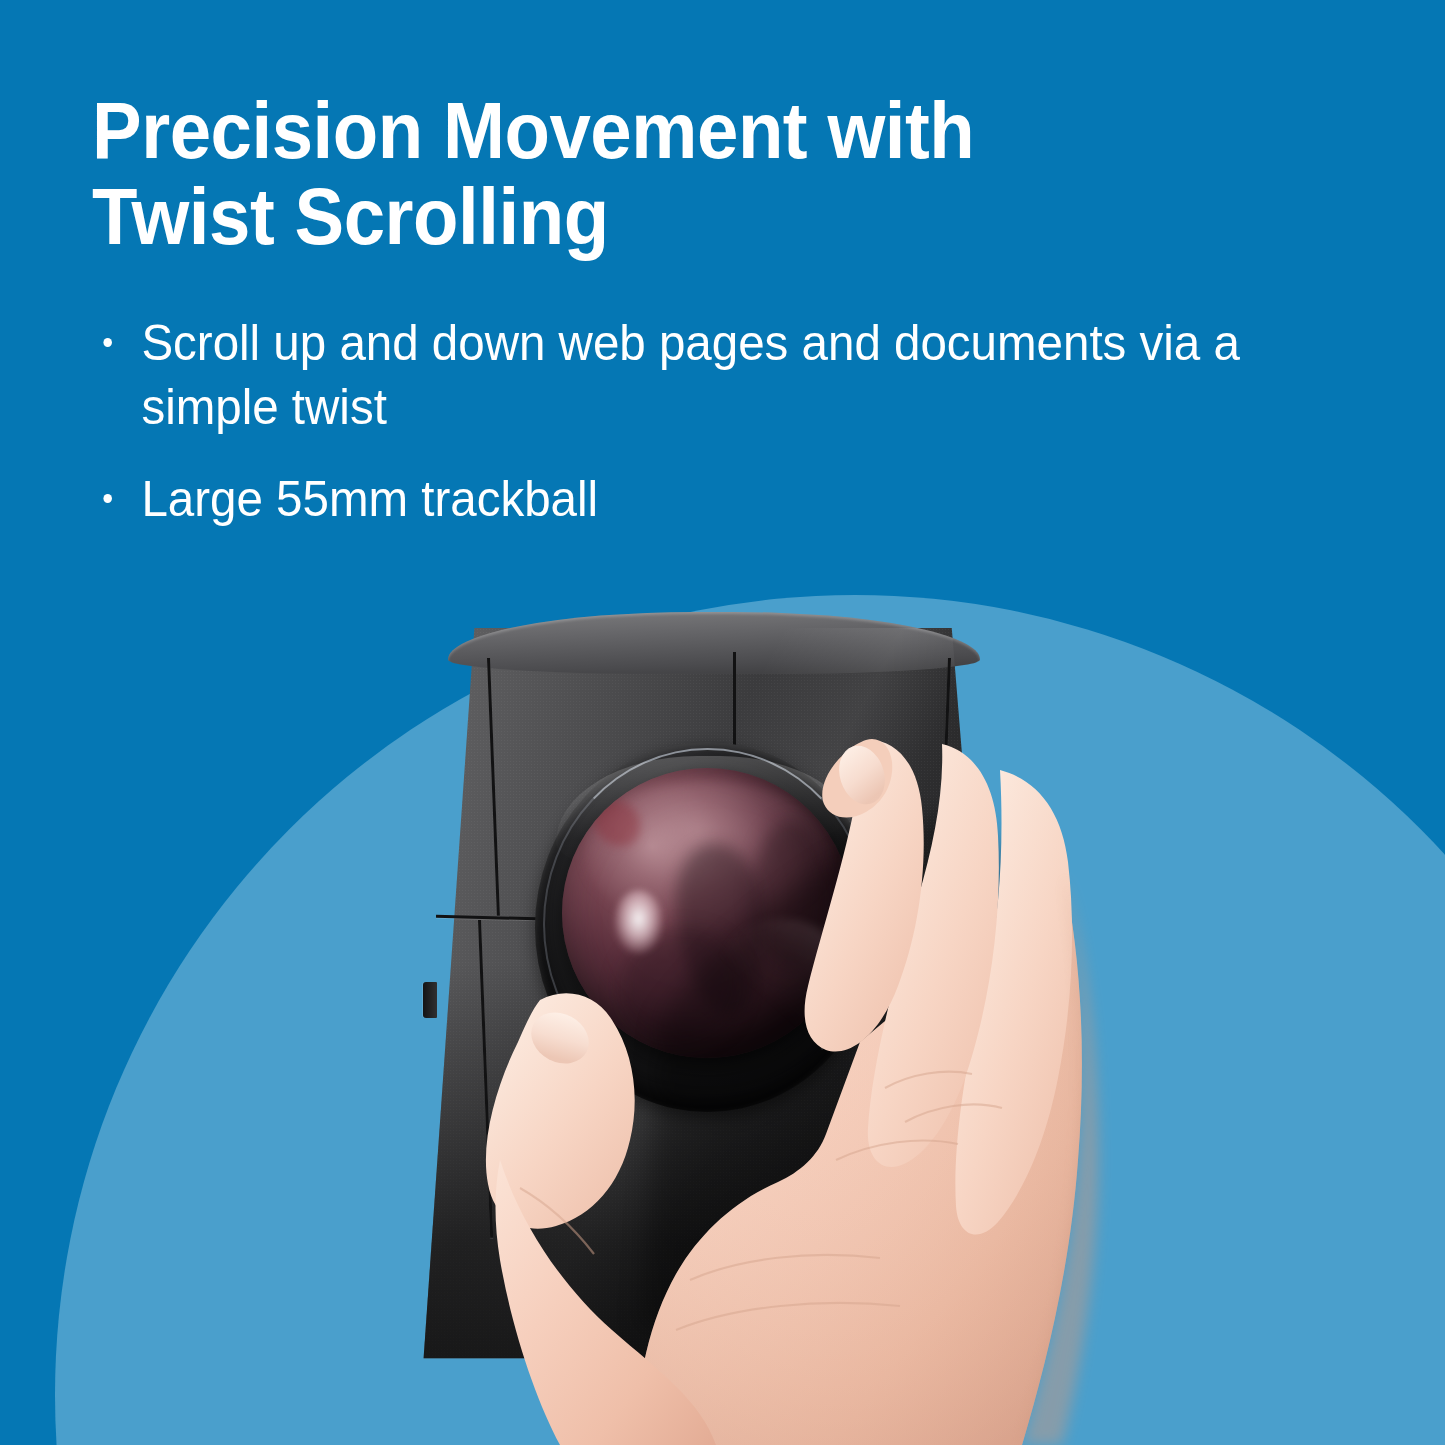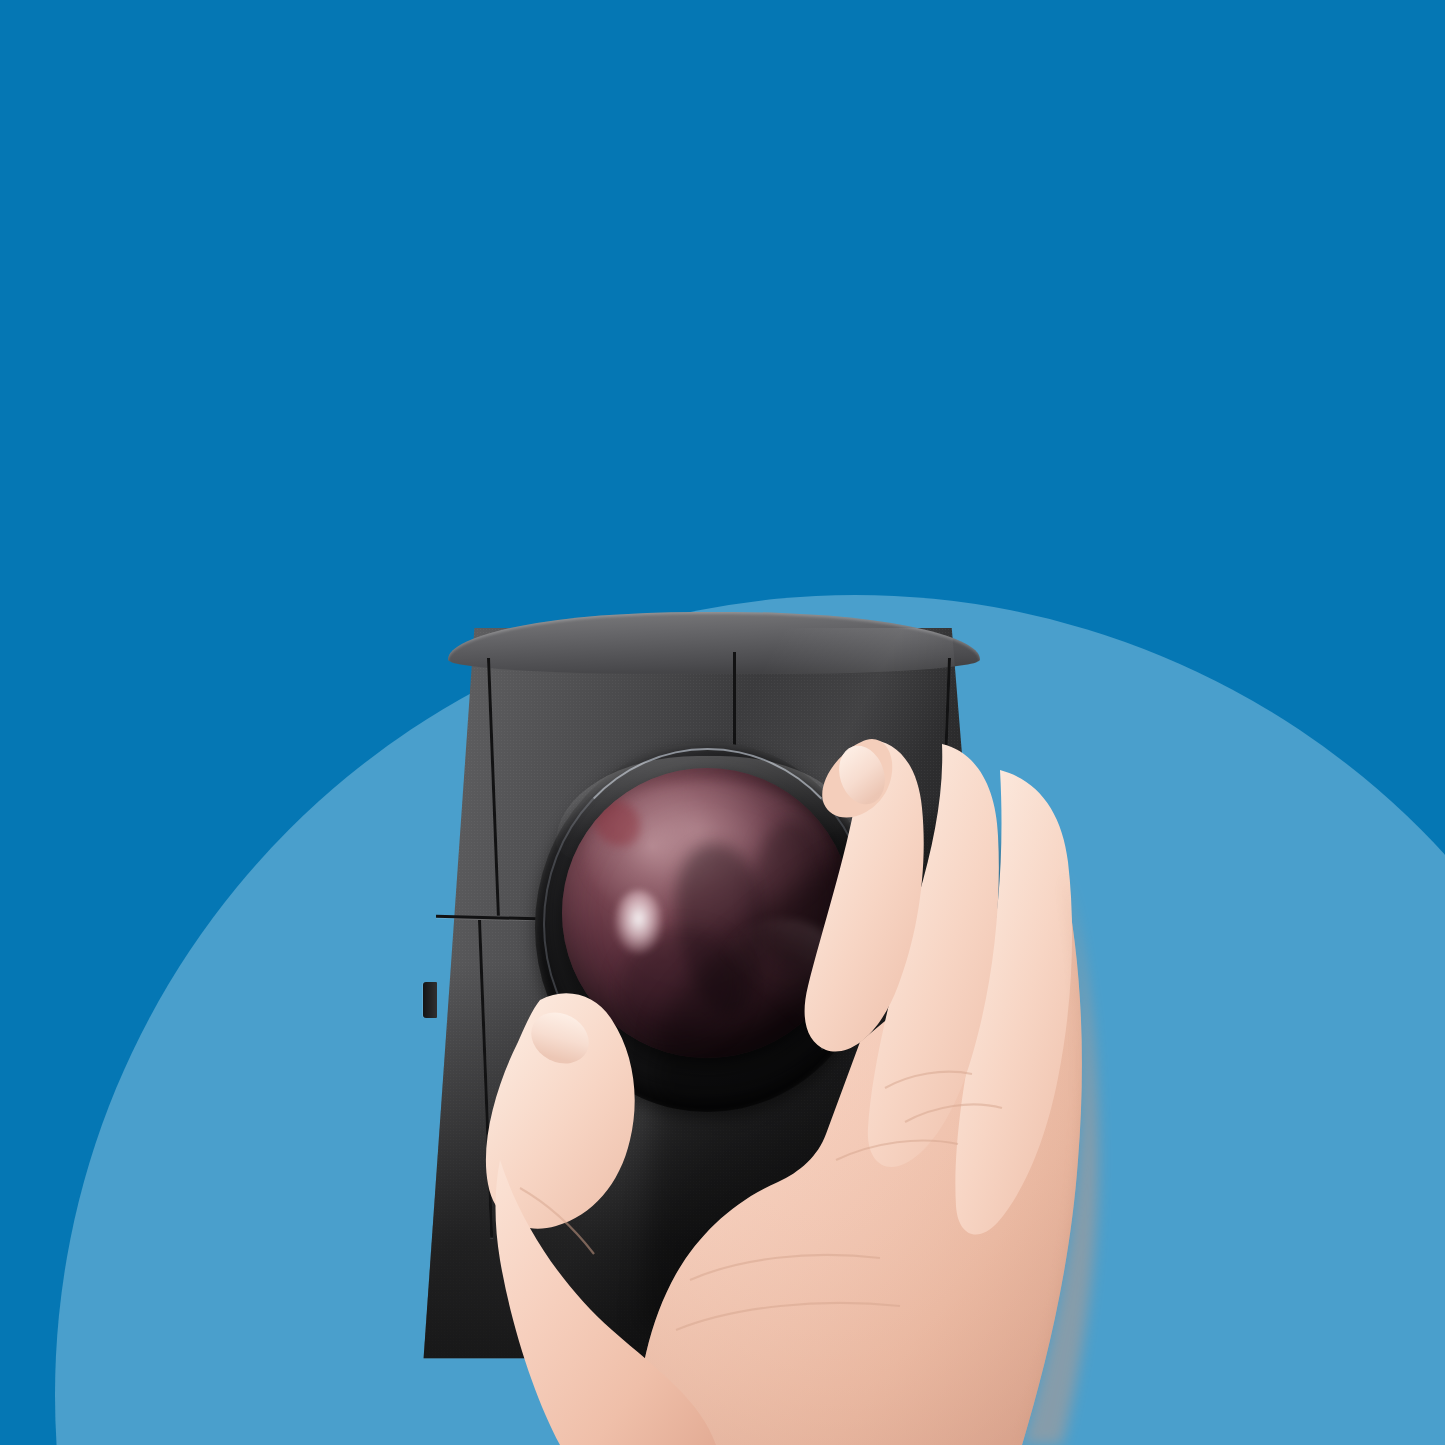--- a/index.html
+++ b/index.html
@@ -492,14 +492,28 @@
         <path d="M690 1280 C 740 1258, 810 1250, 880 1258"></path>
         <path d="M676 1330 C 736 1306, 820 1298, 900 1306"></path>
         <path d="M520 1188 C 548 1204, 574 1228, 594 1254"></path>
       </g>
 
       <path d="M1063 872 C 1082 960, 1086 1060, 1078 1160 C 1070 1270, 1045 1368, 1022 1445
                L 1062 1445 C 1086 1350, 1100 1240, 1098 1140 C 1096 1030, 1084 940, 1063 872 Z" fill="#cf9a82" opacity="0.45" filter="url(#softSh)"></path>
     </svg>
   </div>
 
+  <div class="copy">
+    <h1 class="headline">Precision Movement with
+Twist Scrolling</h1>
+    <ul class="bullets">
+      <li>
+        <span class="dot"></span>
+        <span>Scroll up and down web pages and documents via a simple twist</span>
+      </li>
+      <li>
+        <span class="dot"></span>
+        <span>Large 55mm trackball</span>
+      </li>
+    </ul>
+  </div>
 
 </div>
 
 </body></html>

